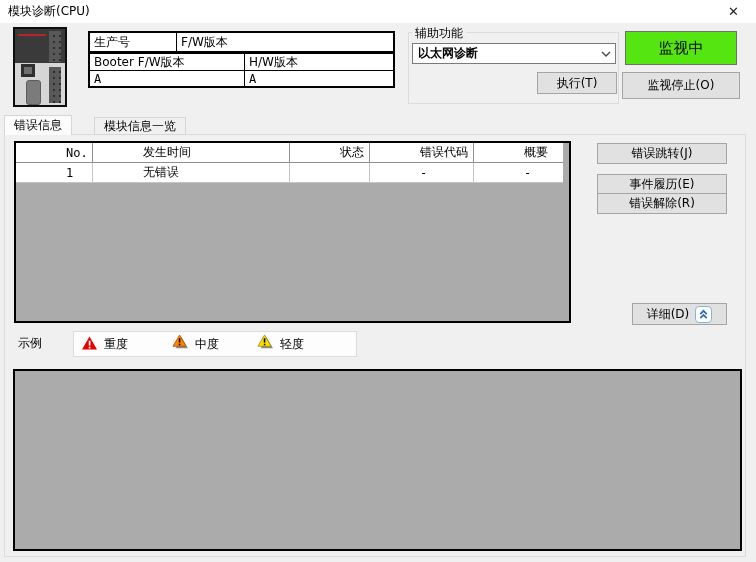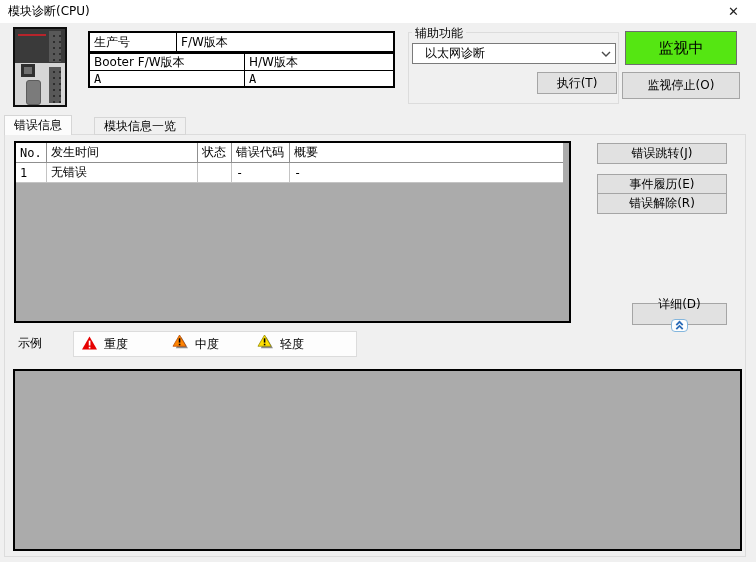--- a/index.html
+++ b/index.html
@@ -67,21 +67,21 @@
     border: 1px solid #dcdcdc;
   }
   .groupbox .gb-label {
     position: absolute; left: 3px; top: -8px; background: #f0f0f0; padding: 0 3px;
   }
   .dropdown {
     position: absolute; left: 3px; top: 10px; width: 204px; height: 21px;
     background: #fff; border: 1px solid #7a7a7a;
     display: flex; align-items: center; cursor: pointer;
   }
-  .dropdown .dd-value { padding-left: 12px; flex: 1; }
+  .dropdown .dd-value { padding-left: 5px; flex: 1; font-weight: bold; }
   .dropdown .dd-chevron { width: 18px; display: flex; justify-content: center; }
 
   
   .btn {
     background: #e1e1e1; border: 1px solid #a5a5a5;
     display: flex; align-items: center; justify-content: center;
     font-size: 12px; cursor: pointer; font-family: "DejaVu Sans", sans-serif;
   }
   .exec-btn { position: absolute; left: 128px; top: 39px; width: 80px; height: 22px; }
   .monitor-btn {
@@ -104,34 +104,34 @@
     position: absolute; left: 4px; top: 134px; width: 742px; height: 423px;
     background: #f0f0f0; border: 1px solid #dcdcdc; z-index: 1;
   }
 
   
   .error-table {
     position: absolute; left: 14px; top: 141px; width: 557px; height: 182px;
     border: 2px solid #000; background: #ababab; z-index: 2; overflow: hidden;
   }
   .et-row { display: flex; width: calc(100% - 6px); height: 20px; background: #fff; }
-  .et-row .c { padding-left: 4px; display: flex; align-items: center; overflow: hidden; white-space: nowrap; }
+  .et-row .c { padding-left: 4px; display: flex; align-items: center; overflow: hidden; white-space: nowrap; margin-left: 46px; }
   .et-head { border-bottom: 1px solid #8f8f8f; }
   .et-head .c { border-right: 1px solid #8f8f8f; }
   .et-data { border-bottom: 1px solid #c4c4c4; }
   .et-data .c { border-right: 1px solid #c4c4c4; }
   .et-row .c:last-child { border-right: none; flex: 1; }
   .cn { width: 31px; } .ct { width: 151px; } .cs { width: 34px; } .cc { width: 58px; }
 
   
   .side-btn { position: absolute; left: 597px; width: 130px; height: 21px; z-index: 2; }
   .jump-btn { top: 143px; }
   .hist-btn { top: 174px; }
   .clear-btn { top: 193px; }
-  .detail-btn { position: absolute; left: 632px; top: 303px; width: 95px; height: 22px; gap: 6px; z-index: 2; flex-direction: column; }
+  .detail-btn { position: absolute; left: 632px; top: 303px; width: 95px; height: 22px; gap: 6px; z-index: 2; }
   .chevron-box {
     width: 17px; height: 17px; background: #fdfefe; border: 1px solid #84b6dd;
     border-radius: 4px; display: flex; align-items: center; justify-content: center;
   }
 
   
   .legend-label { position: absolute; left: 18px; top: 335px; z-index: 2; }
   .legend-box {
     position: absolute; left: 73px; top: 331px; width: 284px; height: 26px;
     background: #fdfdfd; border: 1px solid #dcdcdc;

